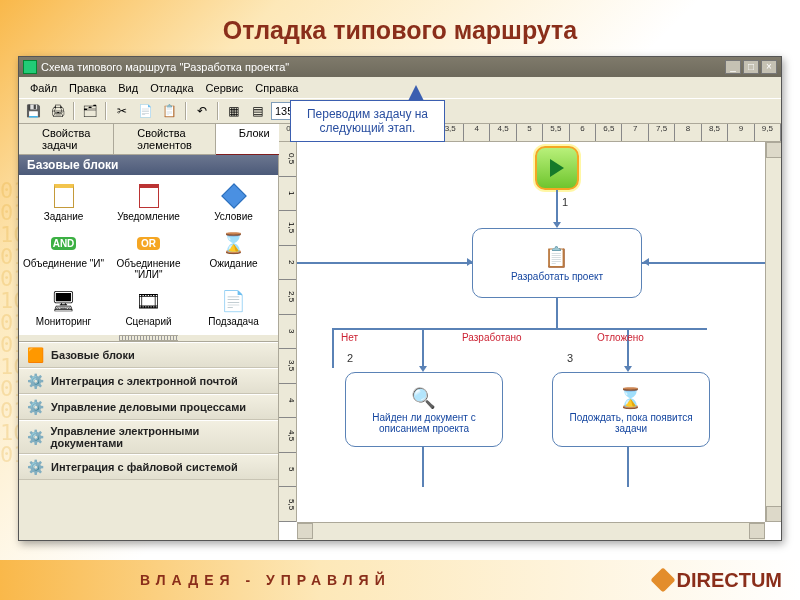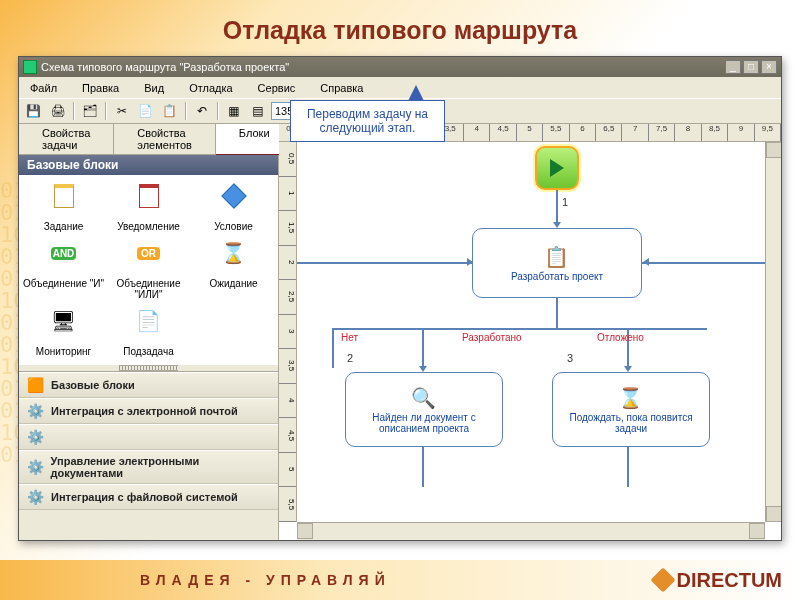--- a/index.html
+++ b/index.html
@@ -11,39 +11,39 @@
   
   .slide-title { position: absolute; top: 16px; left: 0; right: 0; text-align: center; color: #8a2e1a; font-size: 25px; font-weight: bold; z-index: 2; }
   
   .app-window { position: absolute; top: 56px; left: 18px; width: 764px; height: 485px; background: #ece9d8; border: 1px solid #555; box-shadow: 2px 3px 8px rgba(0,0,0,.35); z-index: 2; display: flex; flex-direction: column; }
   
   .titlebar { background: linear-gradient(#7f7a6b, #6e6a5c); color: #fff; height: 20px; display: flex; align-items: center; padding: 0 4px; font-size: 11px; }
   .titlebar .ico { width: 14px; height: 14px; background: #2c7; border: 1px solid #083; margin-right: 4px; }
   .titlebar-spacer { flex: 1; }
   .winbtn { width: 16px; height: 14px; background: #c5c1b3; border: 1px solid #777; margin-left: 2px; text-align: center; font-size: 10px; line-height: 11px; cursor: pointer; }
   
-  .menubar { display: flex; gap: 15px; padding: 3px 6px 2px; background: #ece9d8; font-size: 11px; }
+  .menubar { display: flex; gap: 2px; padding: 3px 6px 2px; background: #ece9d8; font-size: 11px; }
   .menubar span { padding: 2px 5px; cursor: pointer; }
   
   .toolbar { display: flex; align-items: center; gap: 2px; padding: 2px 4px; border-top: 1px solid #fff; border-bottom: 1px solid #aca899; background: #ece9d8; }
   .tbtn { width: 22px; height: 20px; border: 1px solid transparent; display: flex; align-items: center; justify-content: center; cursor: pointer; font-size: 12px; }
   .tsep { width: 2px; height: 18px; border-left: 1px solid #aca899; border-right: 1px solid #fff; margin: 0 2px; }
   .zoom { width: 50px; height: 18px; border: 1px solid #7f9db9; background: #fff; font-size: 11px; padding-left: 3px; }
   
   .body-row { flex: 1; display: flex; min-height: 0; }
   
   .sidebar { width: 260px; border-right: 1px solid #aca899; display: flex; flex-direction: column; background: #ece9d8; }
   .side-tabs { display: flex; border-bottom: 1px solid #aca899; background: #ece9d8; }
   .side-tab { padding: 3px 23px; font-size: 11px; border-right: 1px solid #aca899; cursor: pointer; }
   .side-tab.active { background: #fff; border-bottom: 1px solid #7f1d1d; margin-bottom: -1px; }
   
   .palette-title { background: linear-gradient(#6b768f, #4c5a79); color: #fff; padding: 3px 8px; font-size: 12px; font-weight: bold; }
   .palette-grid { background: #fff; flex: 0 0 auto; padding: 6px 2px; display: grid; grid-template-columns: repeat(3, 1fr); gap: 4px 0; }
   .p-item { text-align: center; cursor: pointer; padding: 2px; }
-  .p-item .pi-ico { width: 30px; height: 26px; margin: 0 auto 12px; display: flex; align-items: center; justify-content: center; font-size: 20px; text-align: center; }
+  .p-item .pi-ico { width: 30px; height: 26px; margin: 0 auto 2px; display: flex; align-items: center; justify-content: center; font-size: 20px; text-align: center; }
   .p-item .pi-lbl { font-size: 10px; color: #000; line-height: 11px; }
   
   .grip { height: 6px; border-top: 1px solid #aca899; border-bottom: 1px solid #aca899; background: repeating-linear-gradient(90deg, #999 0 1px, transparent 1px 3px); margin: 0 100px; }
   
   .cats { background: #ece9d8; flex: 1; overflow: auto; border-top: 1px solid #aca899; }
   .cat { display: flex; align-items: center; gap: 6px; padding: 4px 8px; border-top: 1px solid #fff; border-bottom: 1px solid #c8c4b4; cursor: pointer; background: linear-gradient(#f2efe1, #e2dfcf); }
   .cat .ci { width: 18px; height: 16px; display: flex; align-items: center; justify-content: center; font-size: 14px; }
   .cat .cl { font-size: 11px; font-weight: bold; color: #222; }
   
   .canvas-wrap { flex: 1; display: flex; flex-direction: column; position: relative; background: #fff; overflow: hidden; }
@@ -179,36 +179,41 @@
           </div>
         <div class="p-item">
             <div class="pi-ico ico-hglass"></div>
             <div class="pi-lbl">Ожидание</div>
           </div>
         <div class="p-item">
             <div class="pi-ico ico-monitor"></div>
             <div class="pi-lbl">Мониторинг</div>
           </div>
         <div class="p-item">
+            <div class="pi-ico ico-film"></div>
+            <div class="pi-lbl">Сценарий</div>
+          </div>
+        <div class="p-item">
             <div class="pi-ico ico-sub"></div>
             <div class="pi-lbl">Подзадача</div>
           </div>
       </div>
       <div class="grip"></div>
       <div class="cats">
         <div class="cat">
             <span class="ci">🟧</span>
             <span class="cl">Базовые блоки</span>
           </div>
         <div class="cat">
             <span class="ci">⚙️</span>
             <span class="cl">Интеграция с электронной почтой</span>
           </div>
         <div class="cat">
             <span class="ci">⚙️</span>
+            <span class="cl">Управление деловыми процессами</span>
           </div>
         <div class="cat">
             <span class="ci">⚙️</span>
             <span class="cl">Управление электронными документами</span>
           </div>
         <div class="cat">
             <span class="ci">⚙️</span>
             <span class="cl">Интеграция с файловой системой</span>
           </div>
       </div>

